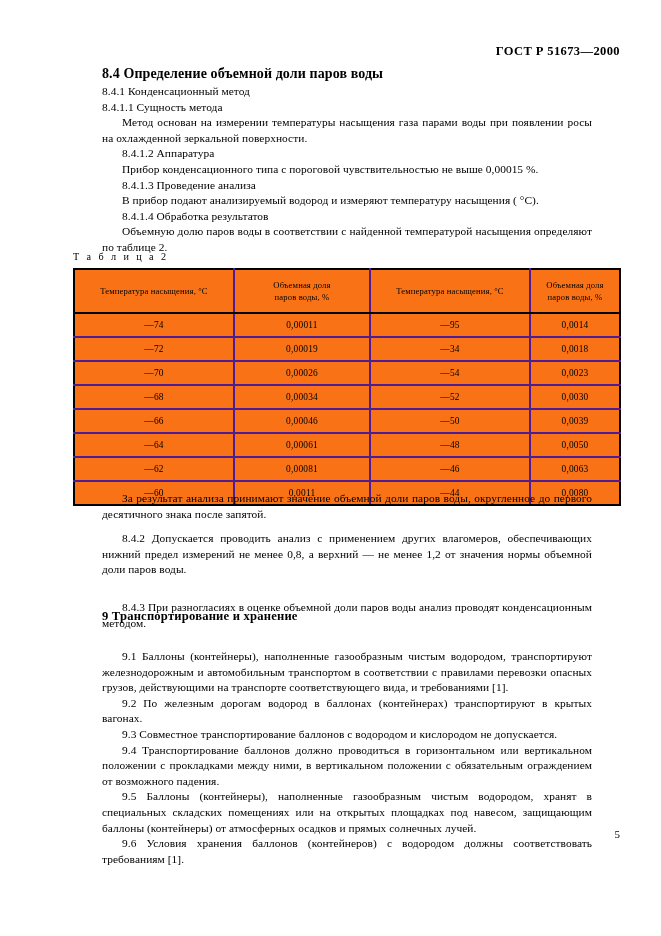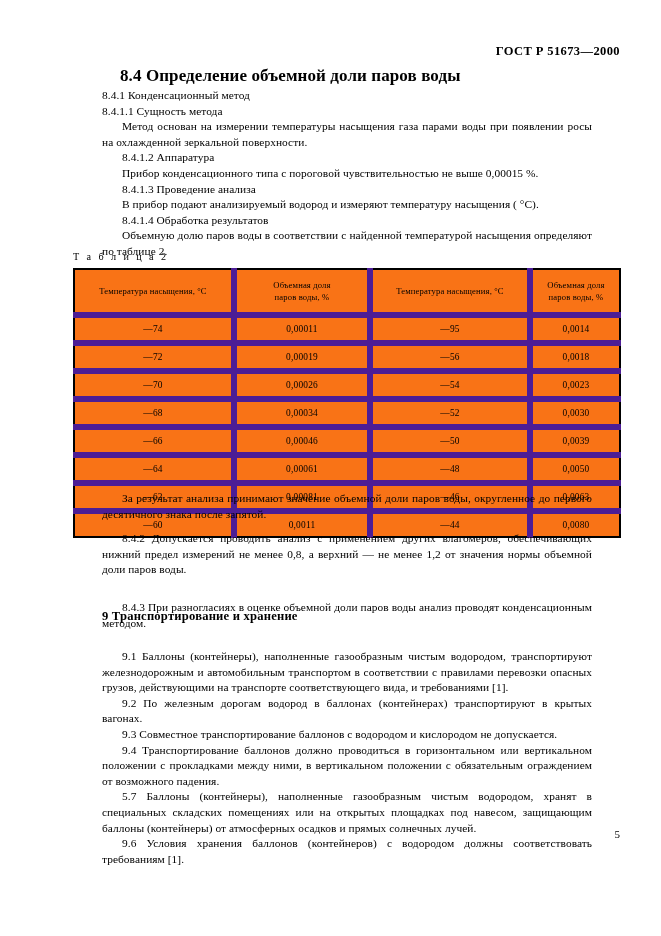--- a/index.html
+++ b/index.html
@@ -34,22 +34,22 @@
     top: 44px;
     right: 57px;
     font-family: "Liberation Serif", "DejaVu Serif", serif;
     font-weight: bold;
     font-size: 12.5px;
     letter-spacing: 0.4px;
     white-space: nowrap;
   }
 
   h3.section-head {
-    margin: 0 0 2px 18px;
-    font-size: 17px;
+    margin: 0 0 2px 0;
+    font-size: 14px;
     font-weight: bold;
     letter-spacing: 0.1px;
   }
   h2.chapter-head {
     margin: 0;
     font-size: 12.6px;
     font-weight: bold;
     letter-spacing: 0.2px;
   }
   p.clause {
@@ -79,21 +79,21 @@
     position: absolute;
     left: 57px;
     top: 268px;
     width: 546px;
     border-collapse: collapse;
     table-layout: fixed;
     background: #f97316;
   }
   table.data th,
   table.data td {
-    border: 6px solid #4c1d95;
+    border: 2px solid #4c1d95;
     text-align: center;
     vertical-align: middle;
     font-size: 8.6px;
     color: #000;
     padding: 0;
   }
   table.data thead th {
     height: 42px;
     font-weight: normal;
     line-height: 12px;
@@ -172,21 +172,21 @@
     <tbody id="table-body">
         <tr>
           <td class="outer-l">—74</td>
           <td>0,00011</td>
           <td class="thick-left">—95</td>
           <td class="outer-r">0,0014</td>
         </tr>
         <tr>
           <td class="outer-l">—72</td>
           <td>0,00019</td>
-          <td class="thick-left">—56</td>
+          <td class="thick-left">—34</td>
           <td class="outer-r">0,0018</td>
         </tr>
         <tr>
           <td class="outer-l">—70</td>
           <td>0,00026</td>
           <td class="thick-left">—54</td>
           <td class="outer-r">0,0023</td>
         </tr>
         <tr>
           <td class="outer-l">—68</td>
@@ -229,19 +229,19 @@
 
   <div class="blk" style="top:609px;">
     <h2 class="chapter-head">9  Транспортирование и хранение</h2>
   </div>
 
   <div class="blk" style="top:649px;">
     <p class="clause plain">9.1  Баллоны (контейнеры), наполненные газообразным чистым водородом, транспортируют железнодорожным и автомобильным транспортом в соответствии с правилами перевозки опасных грузов, действующими на транспорте соответствующего вида, и требованиями [1].</p>
     <p class="clause plain">9.2  По железным дорогам водород в баллонах (контейнерах) транспортируют в крытых вагонах.</p>
     <p class="clause plain">9.3  Совместное транспортирование баллонов с водородом и кислородом не допускается.</p>
     <p class="clause plain">9.4  Транспортирование баллонов должно проводиться в горизонтальном или вертикальном положении с прокладками между ними, в вертикальном положении с обязательным ограждением от возможного падения.</p>
-    <p class="clause plain">5.7  Баллоны (контейнеры), наполненные газообразным чистым водородом, хранят в специальных складских помещениях или на открытых площадках под навесом, защищающим баллоны (контейнеры) от атмосферных осадков и прямых солнечных лучей.</p>
+    <p class="clause plain">9.5  Баллоны (контейнеры), наполненные газообразным чистым водородом, хранят в специальных складских помещениях или на открытых площадках под навесом, защищающим баллоны (контейнеры) от атмосферных осадков и прямых солнечных лучей.</p>
     <p class="clause plain">9.6  Условия хранения баллонов (контейнеров) с водородом должны соответствовать требованиям [1].</p>
   </div>
 
   <div class="page-number">5</div>
 
 </div>
 
 </body></html>

